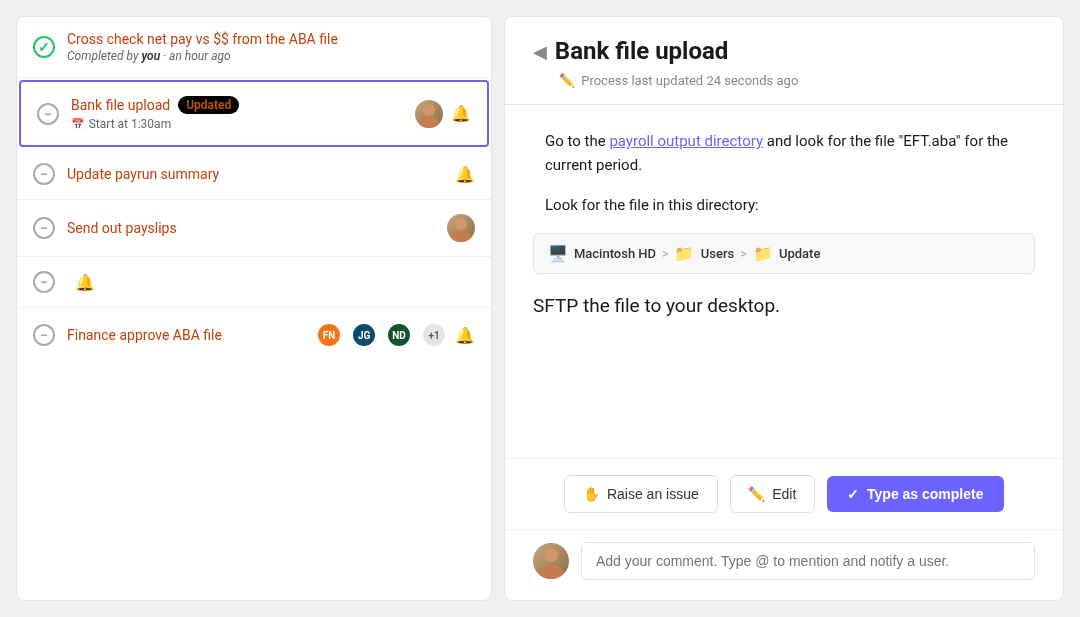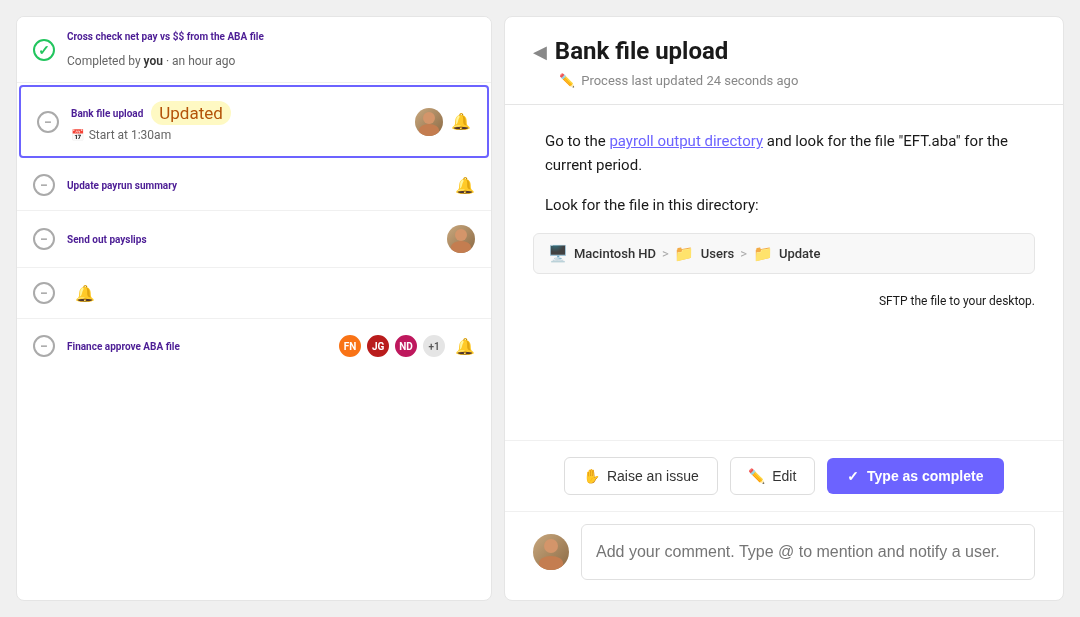--- a/index.html
+++ b/index.html
@@ -79,64 +79,65 @@
     }
     .task-info {
       flex: 1;
     }
     .task-title-row {
       display: flex;
       align-items: center;
       gap: 8px;
     }
     .task-title {
-      font-size: 10px;
+      font-size: 14px;
+      font-weight: 400;
+      color: #c2410c;
+    }
+    .updated-badge {
+      background: #000000;
+      color: #b45309;
+      font-size: 12px;
       font-weight: 700;
-      color: #4c1d95;
-    }
-    .updated-badge {
-      background: #fef9c3;
-      color: #b45309;
-      font-size: 17px;
-      font-weight: 400;
       padding: 2px 8px;
       border-radius: 12px;
     }
     .task-subtitle {
       font-size: 12px;
       color: #666;
       margin-top: 3px;
       display: flex;
       align-items: center;
       gap: 4px;
     }
     .task-subtitle-completed {
       font-size: 12px;
       color: #666;
-      margin-top: 12px;
+      margin-top: 2px;
+      font-style: italic;
     }
     .task-subtitle-completed span {
       font-weight: 600;
       color: #333;
     }
     .task-actions {
       display: flex;
       align-items: center;
       gap: 8px;
       margin-left: 8px;
     }
     .bell-icon {
       color: #bbb;
       font-size: 16px;
       cursor: pointer;
     }
     .avatar-group {
       display: flex;
       align-items: center;
-      gap: 8px;
+      gap: 15px;
     }
     .avatar-circle {
       width: 26px;
       height: 26px;
       border-radius: 50%;
       display: flex;
       align-items: center;
       justify-content: center;
       font-size: 10px;
       font-weight: 700;
@@ -277,24 +278,23 @@
     }
     .dir-label {
       font-size: 13px;
       color: #333;
       font-weight: 500;
     }
     .dir-folder {
       font-size: 16px;
     }
     .sftp-text {
-      font-size: 12px;
+      font-size: 19px;
       color: #1a1a1a;
       margin-bottom: 28px;
-      text-align: right;
     }
     .action-buttons {
       display: flex;
       align-items: center;
       justify-content: center;
       gap: 12px;
       padding: 16px 28px;
       border-top: 1px solid #f0f0f0;
     }
     .btn-raise {
@@ -372,22 +372,22 @@
       height: 14px;
       background: #c47d50;
       border-radius: 50% 50% 0 0;
       bottom: 0;
       left: 6px;
     }
     .comment-input {
       flex: 1;
       border: 1px solid #e0e0e0;
       border-radius: 6px;
-      padding: 18px 14px;
-      font-size: 16px;
+      padding: 10px 14px;
+      font-size: 14px;
       color: #aaa;
       outline: none;
     }
   </style>
 </head>
 <body>
 
 <div class="container">
 
   <div class="left-panel">
@@ -460,22 +460,22 @@
     <div class="task-item">
       <div class="task-check dash-check">
         <span class="dash-icon">−</span>
       </div>
       <div class="task-info">
         <div class="task-title">Finance approve ABA file</div>
       </div>
       <div class="task-actions">
         <div class="avatar-group">
           <div class="avatar-circle" style="background:#f97316;">FN</div>
-          <div class="avatar-circle" style="background:#b91c1c;">JG</div>
-          <div class="avatar-circle" style="background:#be185d;">ND</div>
+          <div class="avatar-circle" style="background:#0c4a6e;">JG</div>
+          <div class="avatar-circle" style="background:#14532d;">ND</div>
           <div class="avatar-plus">+1</div>
         </div>
         <span class="bell-icon">🔔</span>
       </div>
     </div>
 
   </div>
 
   <div class="right-panel">
 

